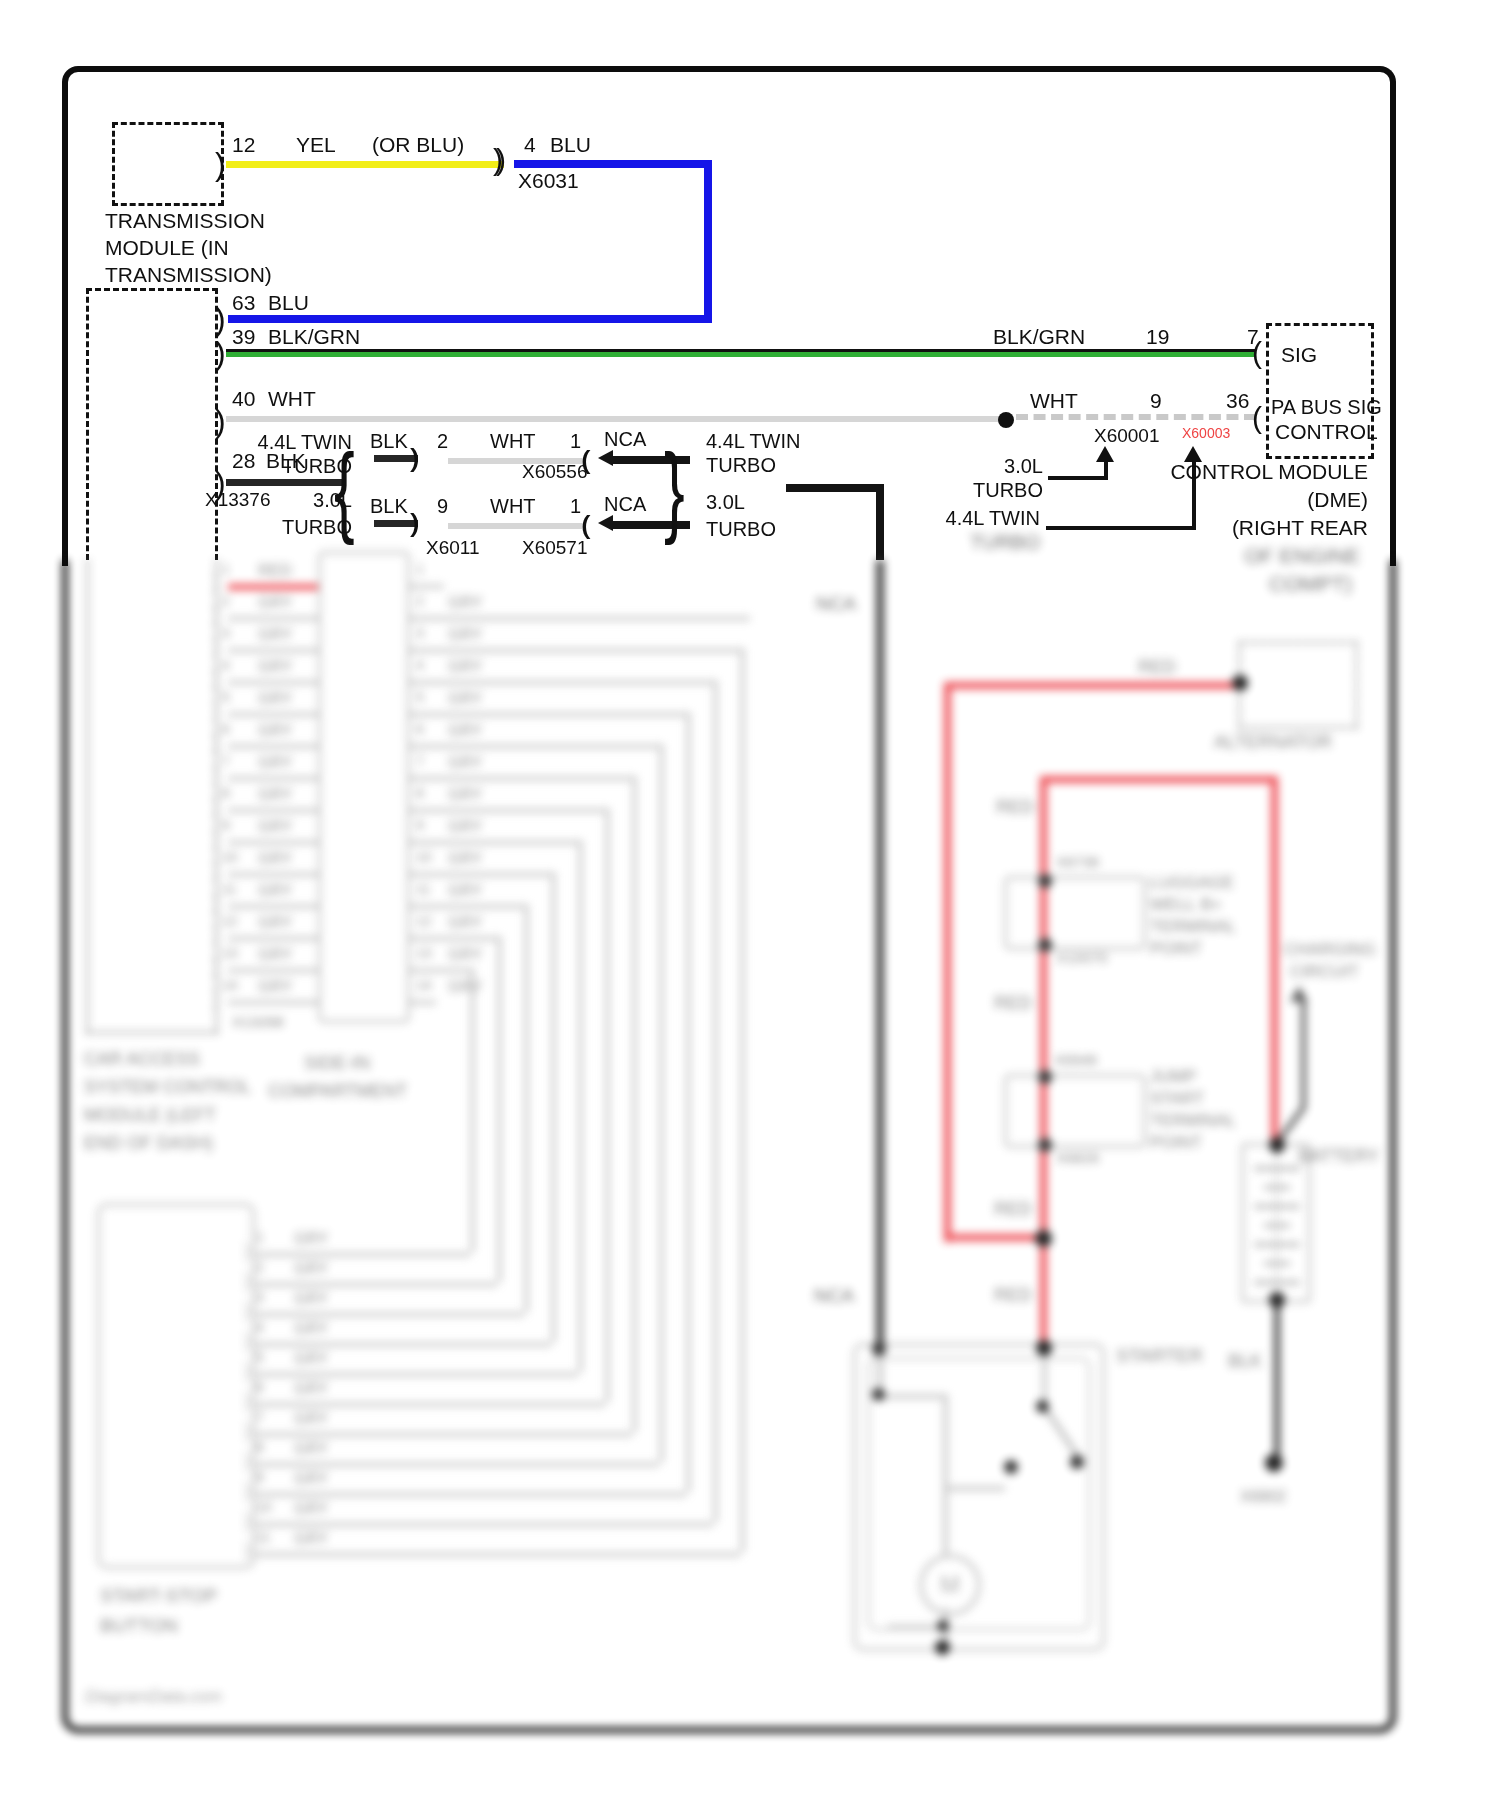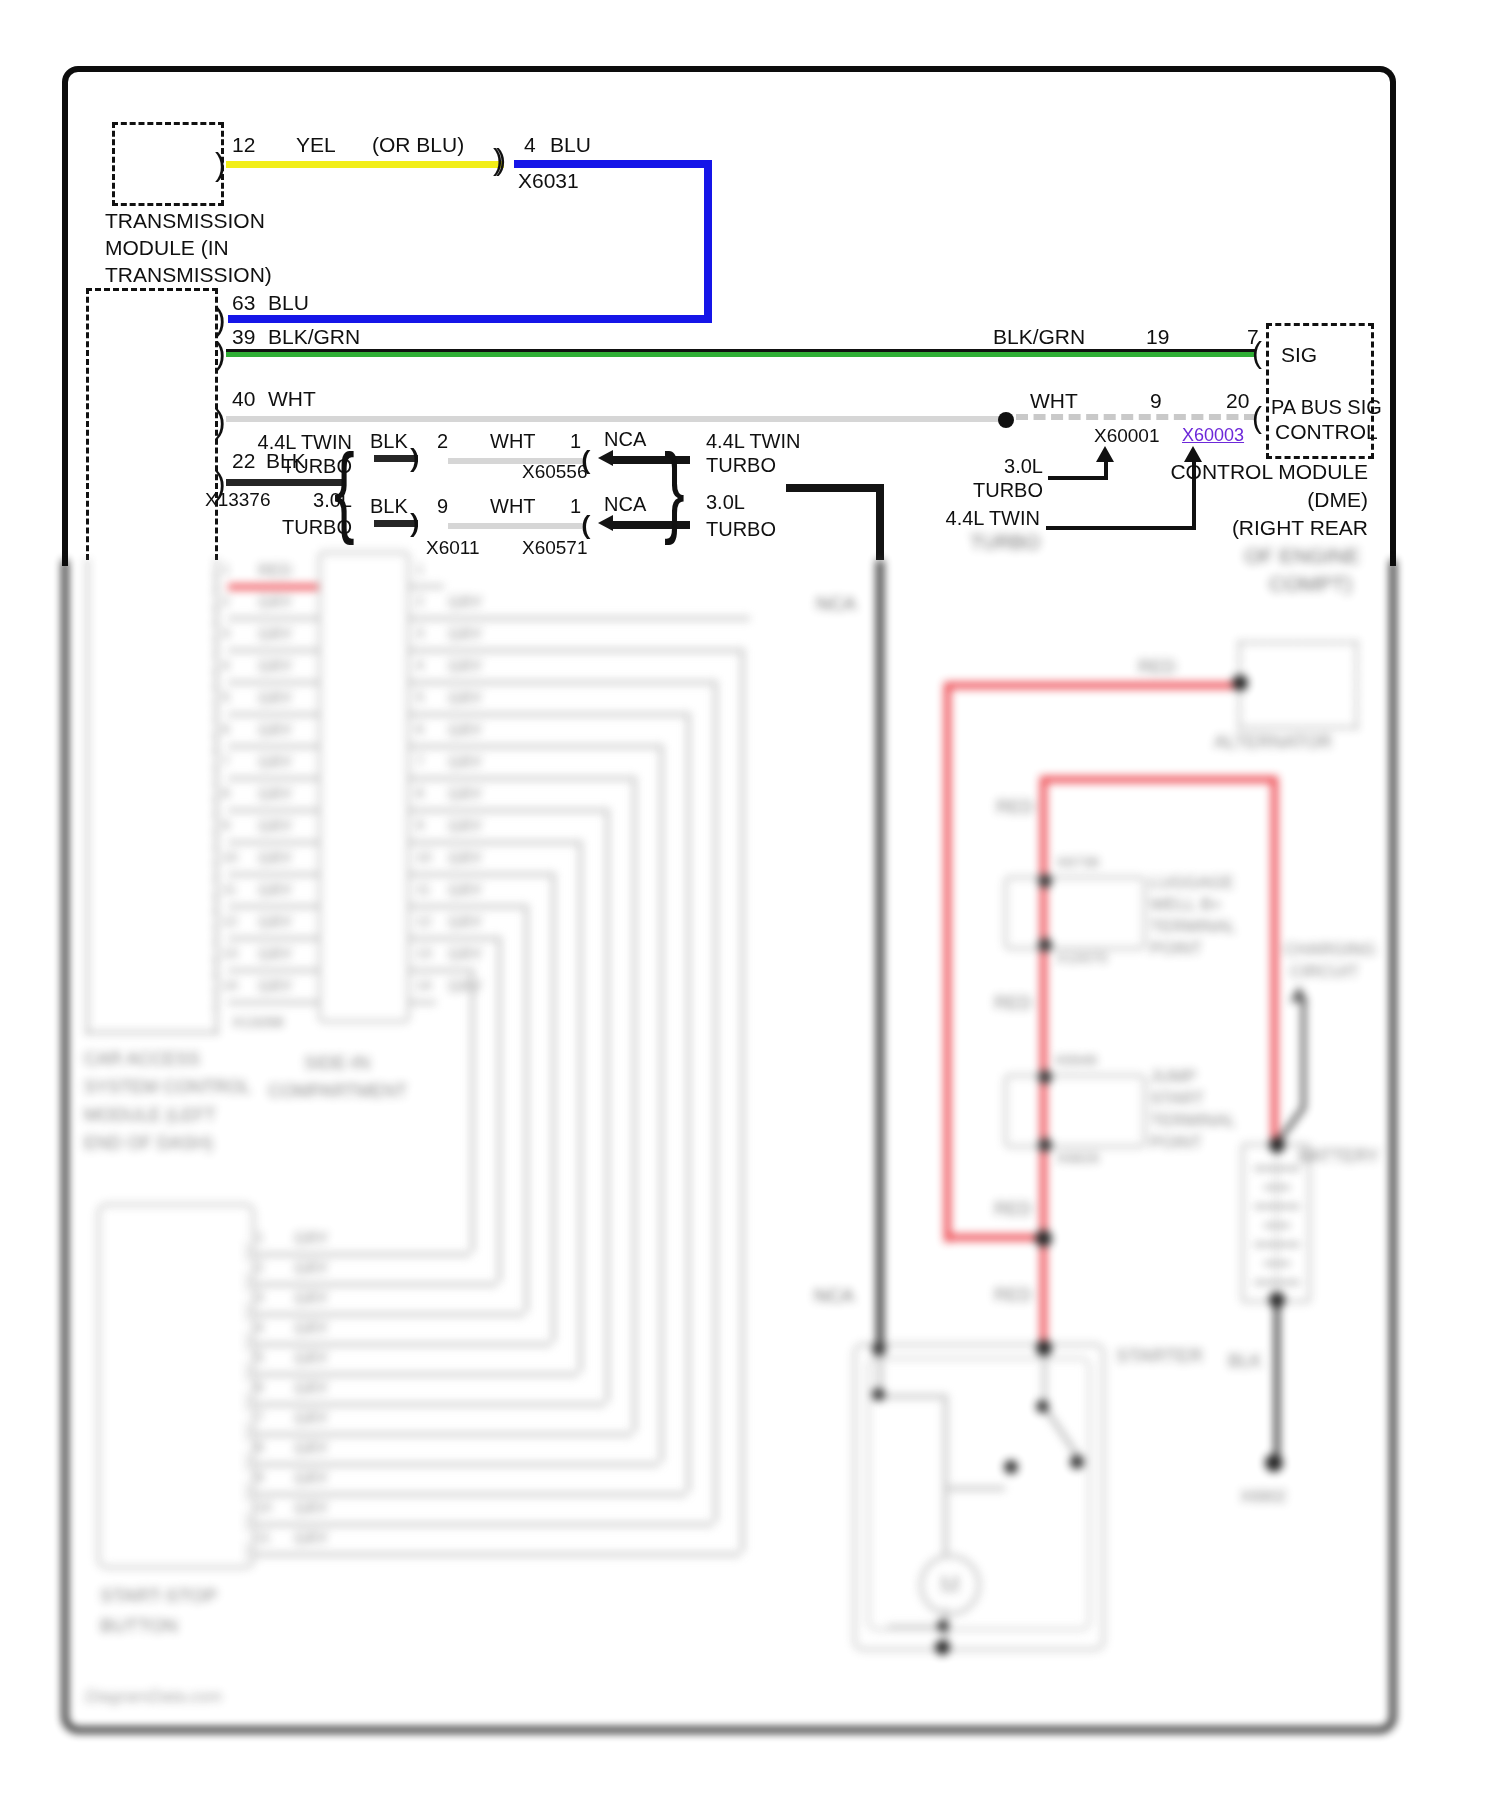--- a/index.html
+++ b/index.html
@@ -80,32 +80,32 @@
       <span class="lb" style="left: 232px; top: 326px; font-size: 21px; color: rgb(16, 16, 16);">39</span>
       <span class="lb" style="left: 268px; top: 326px; font-size: 21px; color: rgb(16, 16, 16);">BLK/GRN</span>
       <span class="lb" style="left: 993px; top: 326px; font-size: 21px; color: rgb(16, 16, 16);">BLK/GRN</span>
       <span class="lb" style="left: 1146px; top: 326px; font-size: 21px; color: rgb(16, 16, 16);">19</span>
       <span class="lb" style="left: 1247px; top: 326px; font-size: 21px; color: rgb(16, 16, 16);">7</span>
       <span class="lb" style="left: 1281px; top: 344px; font-size: 21px; color: rgb(16, 16, 16);">SIG</span>
       <span class="lb" style="left: 232px; top: 388px; font-size: 21px; color: rgb(16, 16, 16);">40</span>
       <span class="lb" style="left: 268px; top: 388px; font-size: 21px; color: rgb(16, 16, 16);">WHT</span>
       <span class="lb" style="left: 1030px; top: 390px; font-size: 21px; color: rgb(16, 16, 16);">WHT</span>
       <span class="lb" style="left: 1150px; top: 390px; font-size: 21px; color: rgb(16, 16, 16);">9</span>
-      <span class="lb" style="left: 1226px; top: 390px; font-size: 21px; color: rgb(16, 16, 16);">20</span>
+      <span class="lb" style="left: 1226px; top: 390px; font-size: 21px; color: rgb(16, 16, 16);">36</span>
       <span class="lb" style="left: 1271px; top: 397px; font-size: 20px; color: rgb(16, 16, 16);">PA BUS SIG</span>
       <span class="lb" style="left: 1275px; top: 421px; font-size: 21px; color: rgb(16, 16, 16);">CONTROL</span>
       <span class="lb" style="left: 1094px; top: 426px; font-size: 19px; color: rgb(16, 16, 16);">X60001</span>
-      <span class="lb" style="left: 1182px; top: 426px; font-size: 18px; color: #6d28d9; text-decoration: underline;">X60003</span>
+      <span class="lb" style="left: 1182px; top: 426px; font-size: 14px; color: #ef4444;">X60003</span>
       <span class="lb r" style="left: 1043px; top: 456px; font-size: 20px; color: rgb(16, 16, 16);">3.0L</span>
       <span class="lb r" style="left: 1043px; top: 480px; font-size: 20px; color: rgb(16, 16, 16);">TURBO</span>
       <span class="lb r" style="left: 1040px; top: 508px; font-size: 20px; color: rgb(16, 16, 16);">4.4L TWIN</span>
       <span class="lb r" style="left: 1368px; top: 461px; font-size: 21px; color: rgb(16, 16, 16);">CONTROL MODULE</span>
       <span class="lb r" style="left: 1368px; top: 489px; font-size: 21px; color: rgb(16, 16, 16);">(DME)</span>
       <span class="lb r" style="left: 1368px; top: 517px; font-size: 21px; color: rgb(16, 16, 16);">(RIGHT REAR</span>
-      <span class="lb" style="left: 232px; top: 450px; font-size: 21px; color: rgb(16, 16, 16);">22</span>
+      <span class="lb" style="left: 232px; top: 450px; font-size: 21px; color: rgb(16, 16, 16);">28</span>
       <span class="lb" style="left: 266px; top: 450px; font-size: 21px; color: rgb(16, 16, 16);">BLK</span>
       <span class="lb" style="left: 205px; top: 490px; font-size: 19px; color: rgb(16, 16, 16);">X13376</span>
       <span class="lb r" style="left: 352px; top: 432px; font-size: 20px; color: rgb(16, 16, 16);">4.4L TWIN</span>
       <span class="lb r" style="left: 352px; top: 456px; font-size: 20px; color: rgb(16, 16, 16);">TURBO</span>
       <span class="lb r" style="left: 352px; top: 490px; font-size: 20px; color: rgb(16, 16, 16);">3.0L</span>
       <span class="lb r" style="left: 352px; top: 517px; font-size: 20px; color: rgb(16, 16, 16);">TURBO</span>
       <span class="lb" style="left: 370px; top: 431px; font-size: 20px; color: rgb(16, 16, 16);">BLK</span>
       <span class="lb" style="left: 437px; top: 431px; font-size: 20px; color: rgb(16, 16, 16);">2</span>
       <span class="lb" style="left: 490px; top: 431px; font-size: 20px; color: rgb(16, 16, 16);">WHT</span>
       <span class="lb" style="left: 570px; top: 431px; font-size: 20px; color: rgb(16, 16, 16);">1</span>

